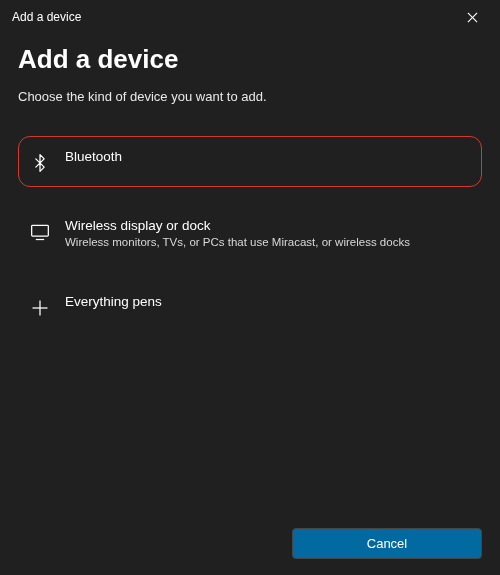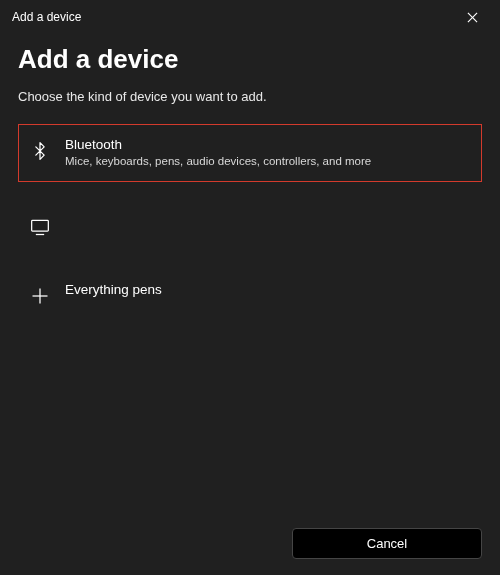--- a/index.html
+++ b/index.html
@@ -51,27 +51,27 @@
     }
     .heading {
       font-size: 26px;
       font-weight: 600;
       margin-bottom: 14px;
       color: #ffffff;
     }
     .subheading {
       font-size: 13px;
       color: #e8e8e8;
-      margin-bottom: 20px;
+      margin-bottom: 32px;
     }
     .option {
       display: flex;
       align-items: flex-start;
       padding: 12px 10px;
-      border-radius: 0;
+      border-radius: 12px;
       cursor: pointer;
       margin-bottom: 18px;
       border: 1px solid transparent;
     }
     .option.highlighted {
       border: 1.5px solid #d33a2c;
     }
     .option-icon {
       width: 22px;
       height: 22px;
@@ -102,21 +102,21 @@
       font-size: 11.5px;
       color: #d8d8d8;
       line-height: 1.3;
     }
     .footer {
       padding: 14px 18px 16px 18px;
       display: flex;
       justify-content: flex-end;
     }
     .cancel-btn {
-      background: #000000;
+      background: #0369a1;
       border: 1px solid #454545;
       color: #ffffff;
       font-size: 13px;
       padding: 7px 12px;
       width: 190px;
       border-radius: 4px;
       cursor: pointer;
       font-family: inherit;
     }
   </style>
@@ -138,30 +138,33 @@
   <p class="subheading">Choose the kind of device you want to add.</p>
 
   <div class="option highlighted">
     <div class="option-icon">
       <svg viewBox="0 0 24 24">
         <path d="M7 7 L17 17 L12 22 L12 2 L17 7 L7 17" stroke-linejoin="round" stroke-linecap="round"></path>
       </svg>
     </div>
     <div class="option-text">
       <div class="option-title">Bluetooth</div>
-      <div class="option-desc">Mice, keyboards, pens, audio devices, controllers, and more</div>
     </div>
   </div>
 
   <div class="option">
     <div class="option-icon">
       <svg viewBox="0 0 24 24">
         <rect x="2" y="4" width="20" height="13" rx="1"></rect>
         <line x1="7" y1="21" x2="17" y2="21"></line>
       </svg>
+    </div>
+    <div class="option-text">
+      <div class="option-title">Wireless display or dock</div>
+      <div class="option-desc">Wireless monitors, TVs, or PCs that use Miracast, or wireless docks</div>
     </div>
   </div>
 
   <div class="option">
     <div class="option-icon">
       <svg viewBox="0 0 24 24">
         <line x1="12" y1="3" x2="12" y2="21"></line>
         <line x1="3" y1="12" x2="21" y2="12"></line>
       </svg>
     </div>

